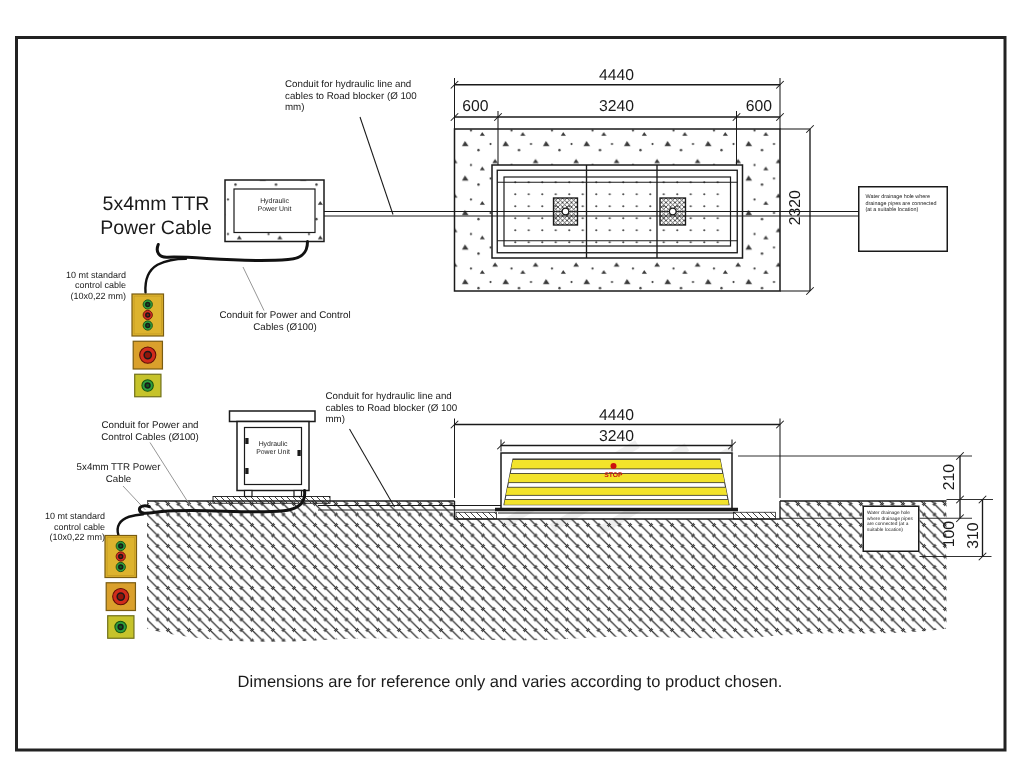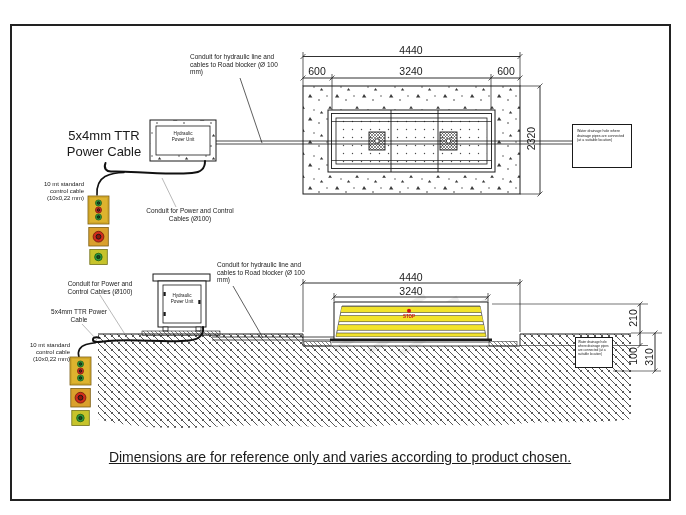--- a/index.html
+++ b/index.html
@@ -10,21 +10,21 @@
   .lbl{position:absolute;color:#1a1a1a;line-height:1.18;}
   .c{text-align:center;} .r{text-align:right;} .l{text-align:left;}
   .f65{font-size:6.5px;} .f6{font-size:6px;}
   .big{font-size:13px;line-height:1.2;}
   .dim{font-size:10.5px;text-align:center;}
   .rot{transform:rotate(-90deg);}
   .tinywrap{position:absolute;}
   .tiny{transform:scale(0.5);transform-origin:0 0;line-height:1.2;}
   .box{position:absolute;background:#fff;border:1px solid #1a1a1a;box-sizing:border-box;}
   .stop{font-weight:bold;color:#cc1111;text-align:center;}
-  .caption{font-size:14px;text-align:center;text-decoration:underline;}
+  .caption{font-size:11px;text-align:center;}
 </style>
 </head>
 <body>
 
 <div id="canvas">
   <div id="frame"></div>
 
   <svg width="686" height="515" viewBox="0 0 686 515">
     <defs>
       <pattern id="hatch" width="7" height="7" patternUnits="userSpaceOnUse">

